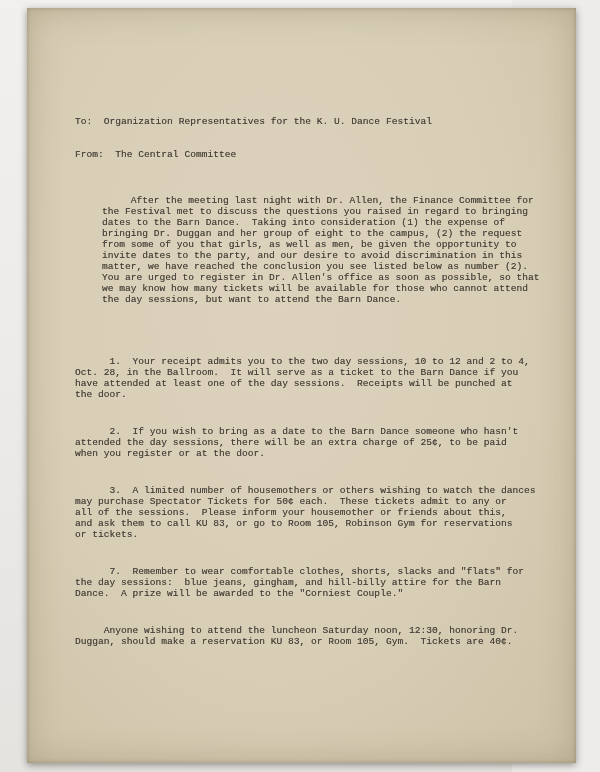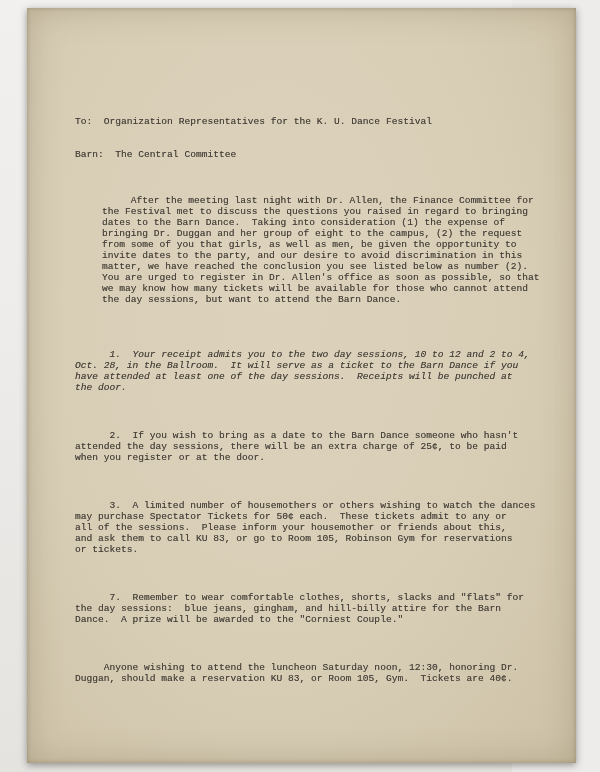--- a/index.html
+++ b/index.html
@@ -44,31 +44,31 @@
     padding: 86px 18px 0 48px;
     color: var(--ink);
     font-size: 9.6px;
     line-height: 11px;
     white-space: pre;
     text-shadow: 0 0 0.5px rgba(62, 54, 44, 0.55);
   }
   .line { white-space: pre; }
   .para { white-space: pre; margin: 0; }
   .para.intro { margin-top: 13px; margin-left: 27px; }
-  .para.block { margin-top: 15px; }
-  .para.first-item { margin-top: 22px; font-style: italic; }
+  .para.block { margin-top: 4px; }
+  .para.first-item { margin-top: 29px; }
 </style>
 </head>
 <body>
 
 <div class="scan-bg">
   <div class="paper">
     <div class="content">
       <div class="line">To:  Organization Representatives for the K. U. Dance Festival</div>
-      <div class="line">Barn:  The Central Committee</div>
+      <div class="line">From:  The Central Committee</div>
       <div class="para intro">     After the meeting last night with Dr. Allen, the Finance Committee for
 the Festival met to discuss the questions you raised in regard to bringing
 dates to the Barn Dance.  Taking into consideration (1) the expense of
 bringing Dr. Duggan and her group of eight to the campus, (2) the request
 from some of you that girls, as well as men, be given the opportunity to
 invite dates to the party, and our desire to avoid discrimination in this
 matter, we have reached the conclusion you see listed below as number (2).
 You are urged to register in Dr. Allen's office as soon as possible, so that
 we may know how many tickets will be available for those who cannot attend
 the day sessions, but want to attend the Barn Dance.</div>

